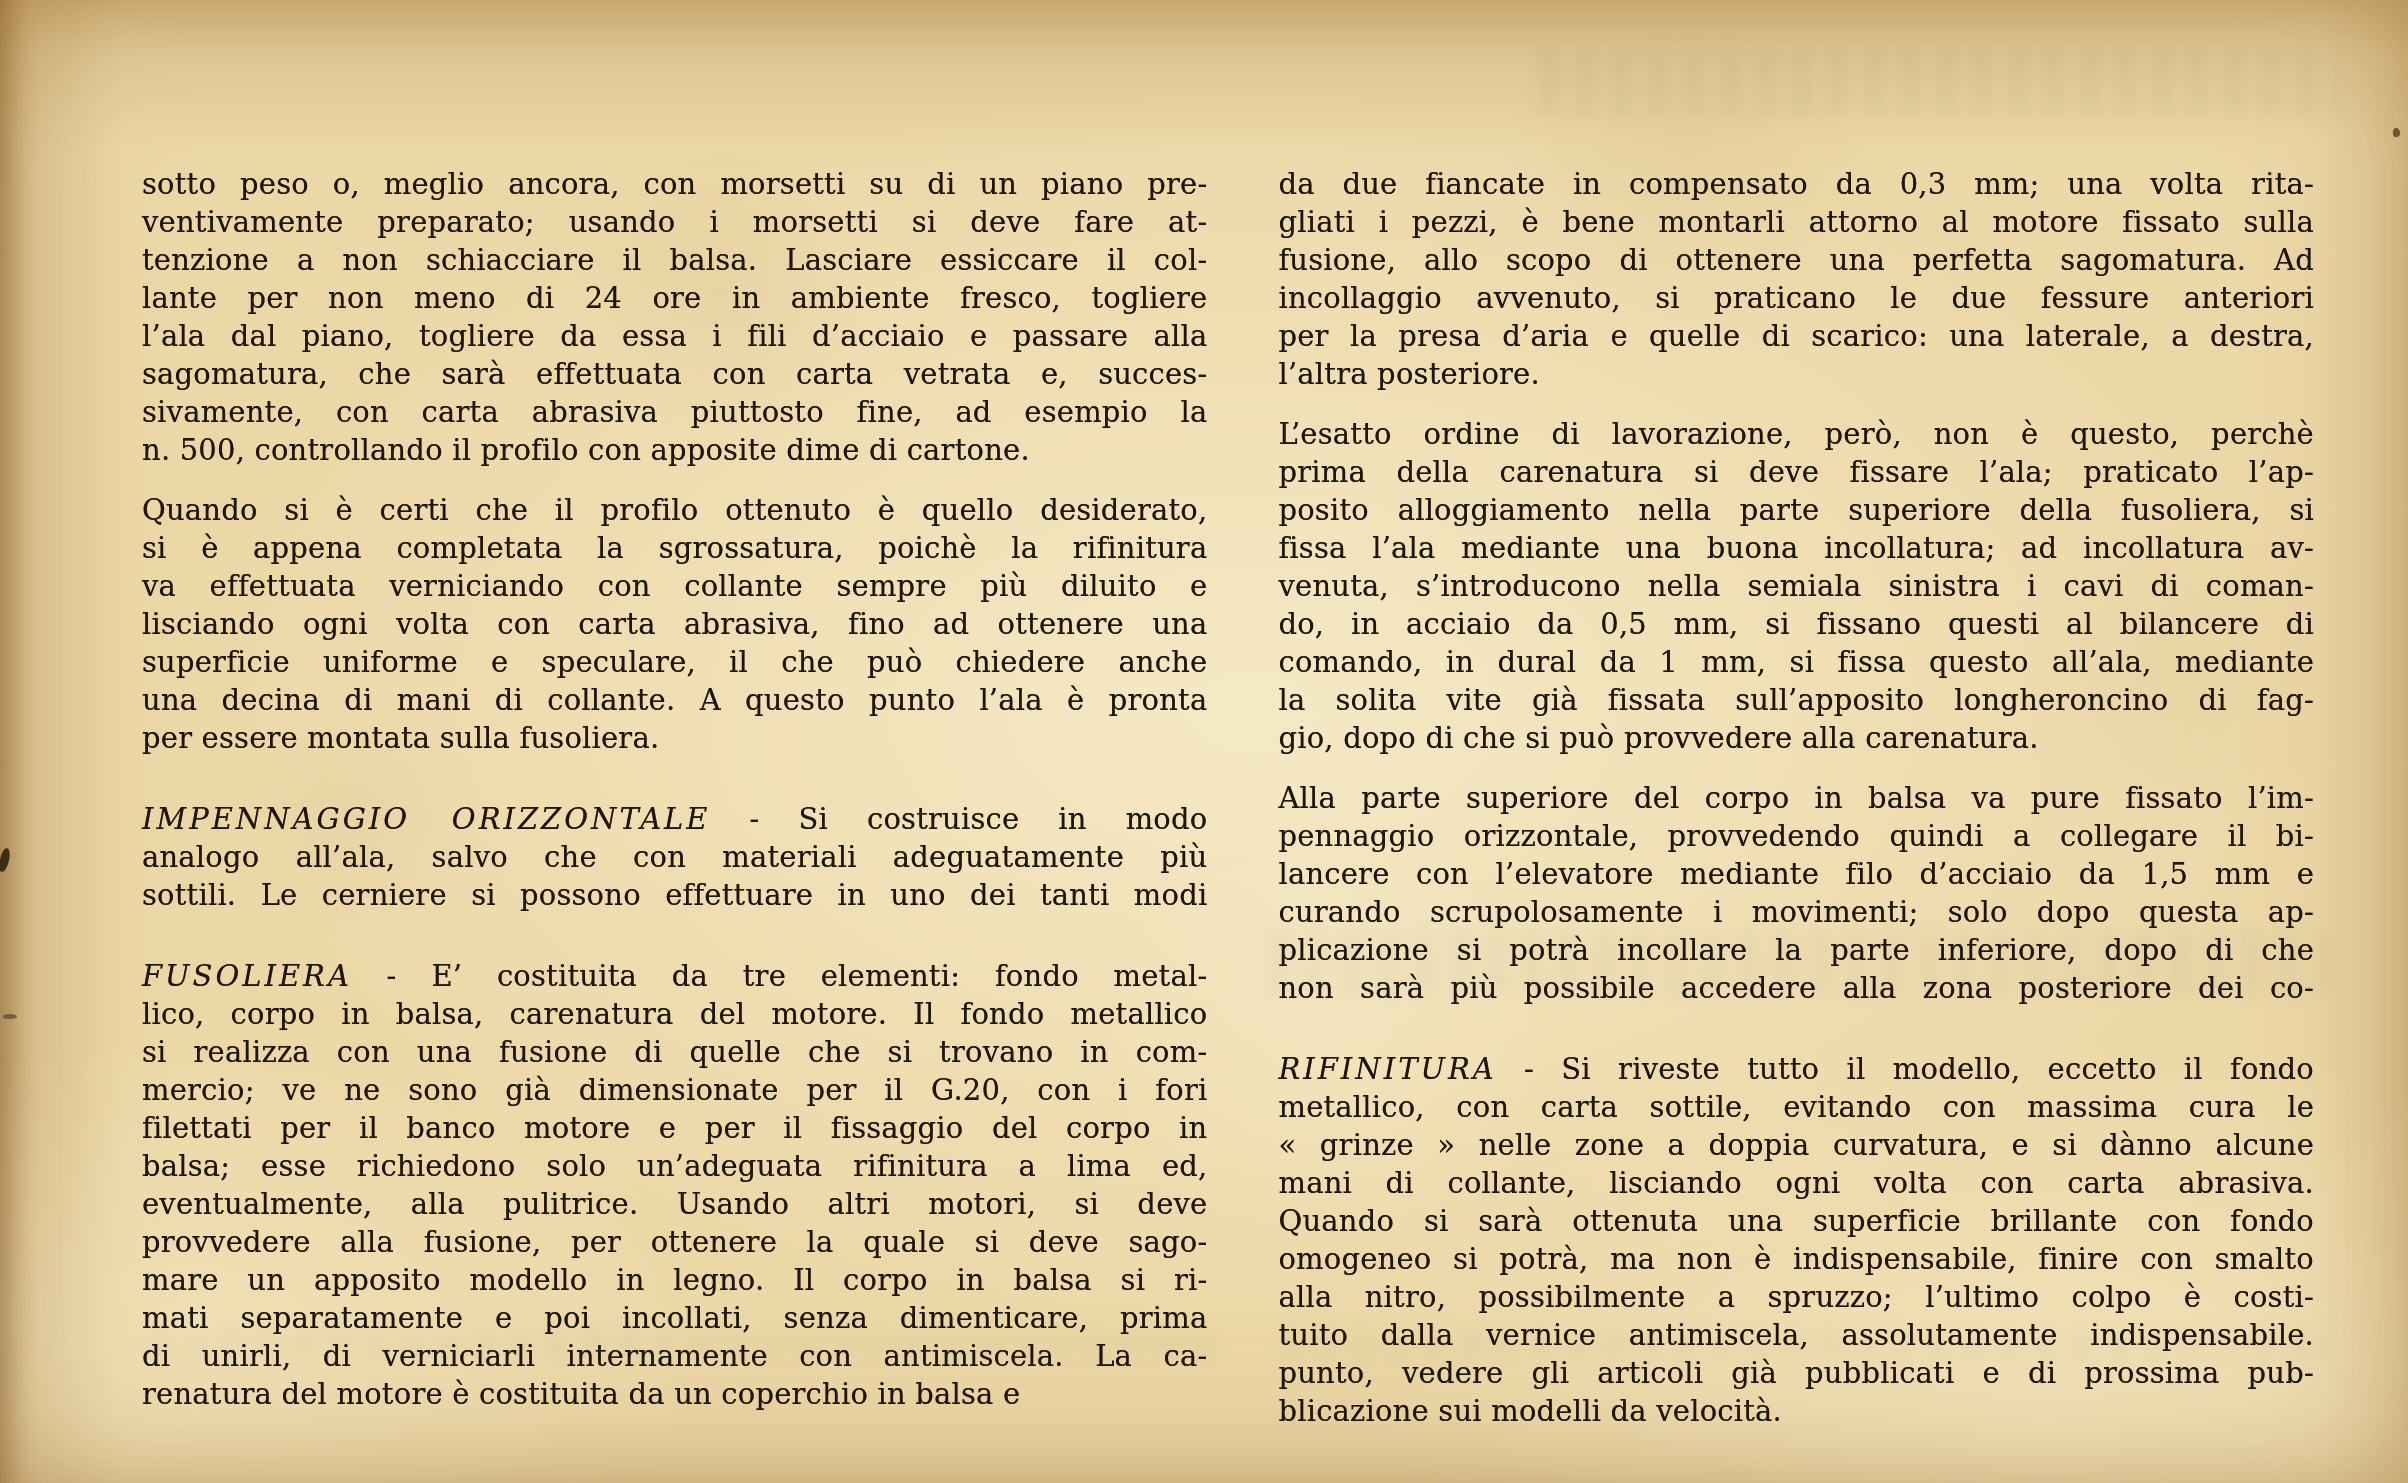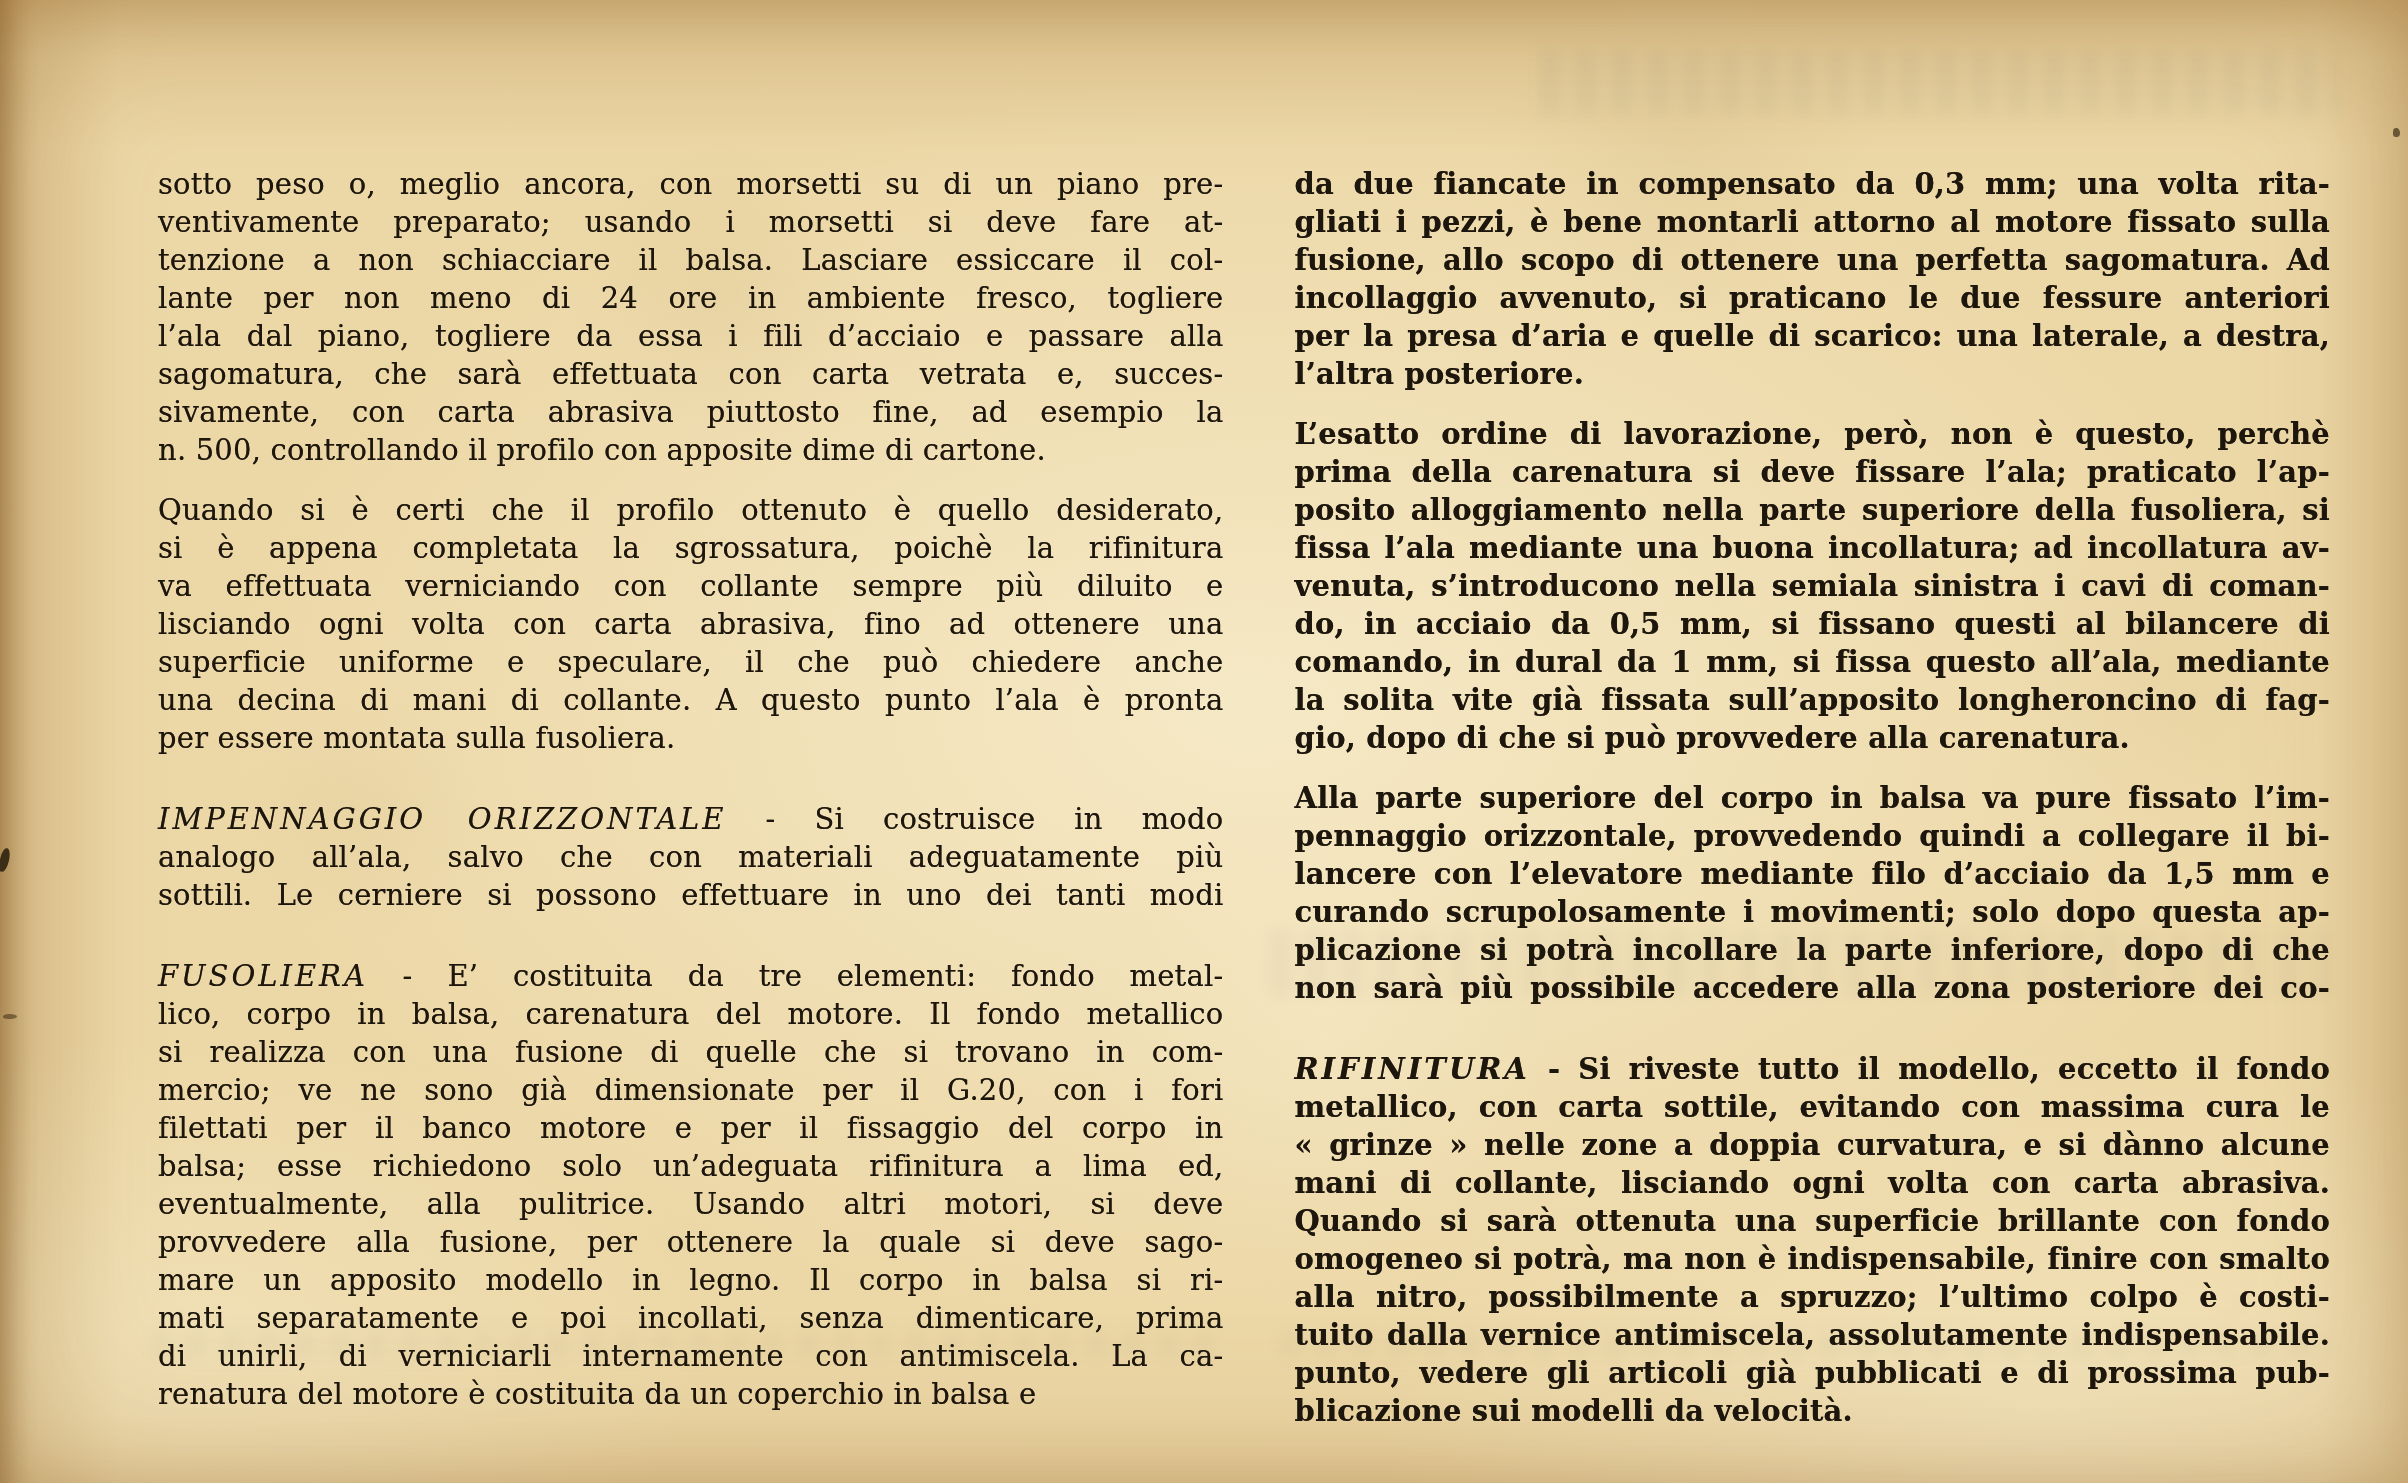--- a/index.html
+++ b/index.html
@@ -72,28 +72,28 @@
     border-radius: 50% 60% 55% 45%;
     pointer-events: none;
   }
   .speck-1 { left: 0px;  top: 848px;  width: 9px;  height: 24px; transform: rotate(14deg); }
   .speck-2 { left: 3px;  top: 1014px; width: 14px; height: 5px;  opacity: 0.55; }
   .speck-3 { left: 2393px; top: 128px; width: 7px; height: 9px;  opacity: 0.7; }
 
   
   .columns {
     position: absolute;
-    left: 158px;
+    left: 142px;
     top: 165px;
     width: 2172px;     
     display: flex;
     gap: 71px;
   }
   .column { width: 1070px; }
-  .column.right { width: 1040px; font-weight: bold; }
+  .column.right { width: 1040px; }
 
   .paragraph + .paragraph { margin-top: 22px; }
   .paragraph.section { margin-top: 43px; }
 
   .line {
     font-size: 29px;
     line-height: 38px;
     color: #1d160d;
     text-align: justify;
     text-align-last: justify;

